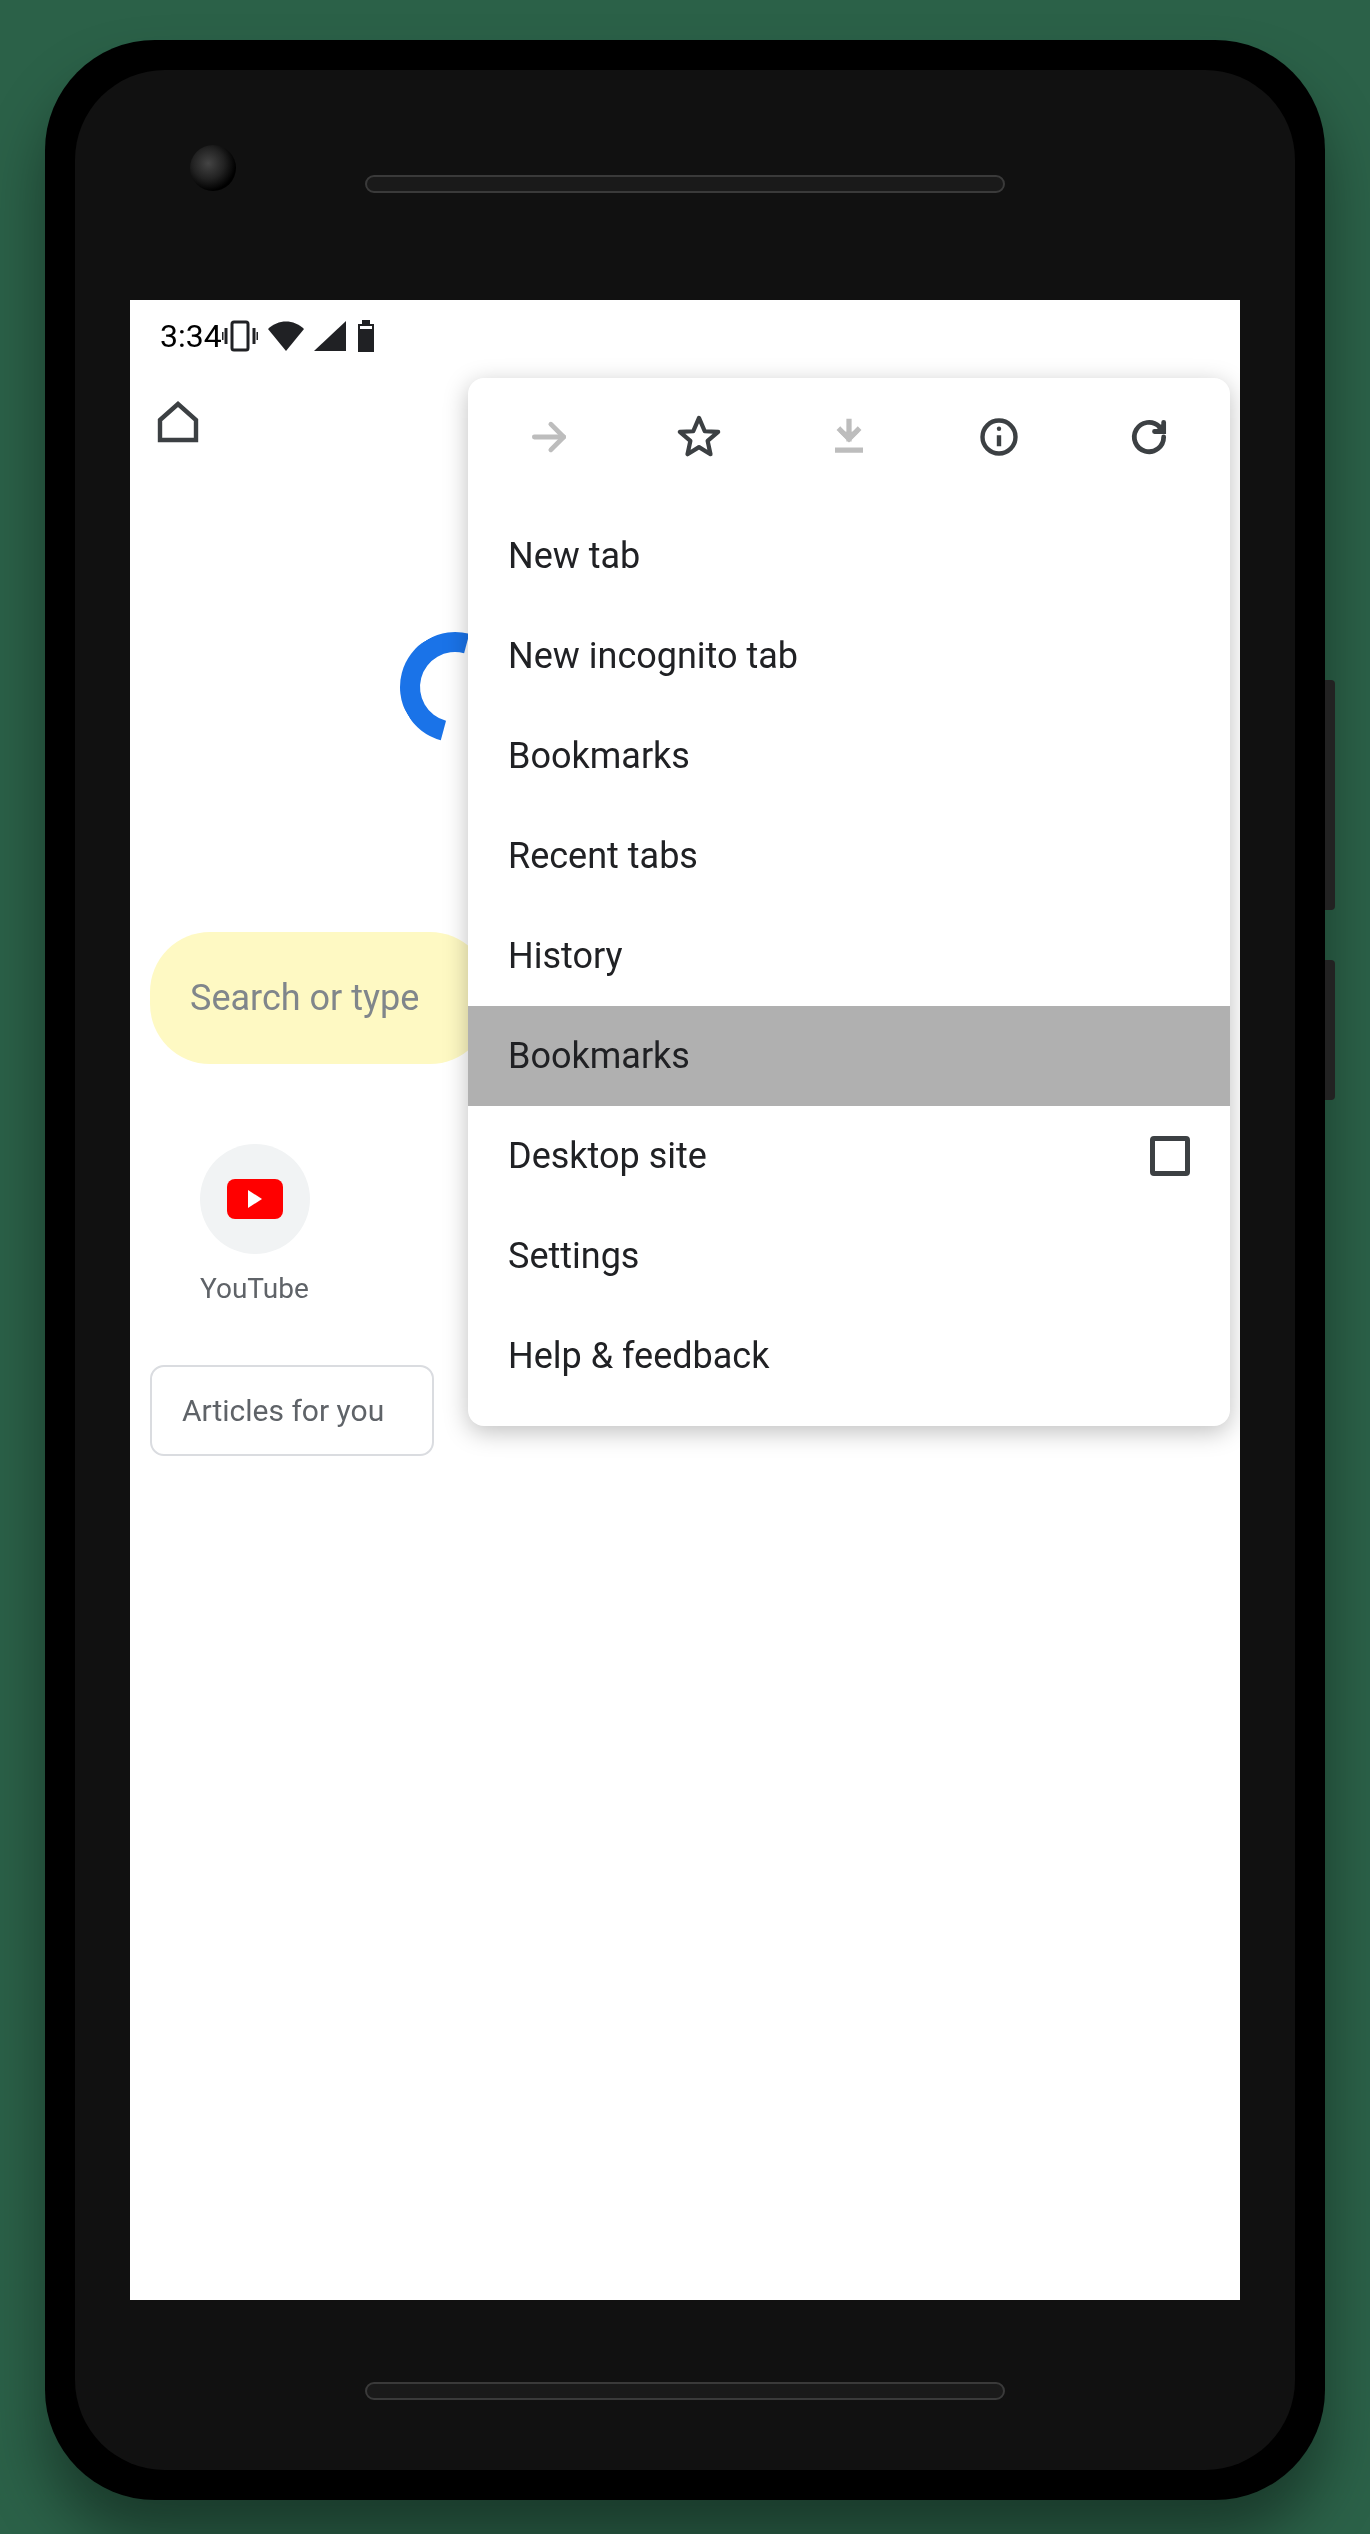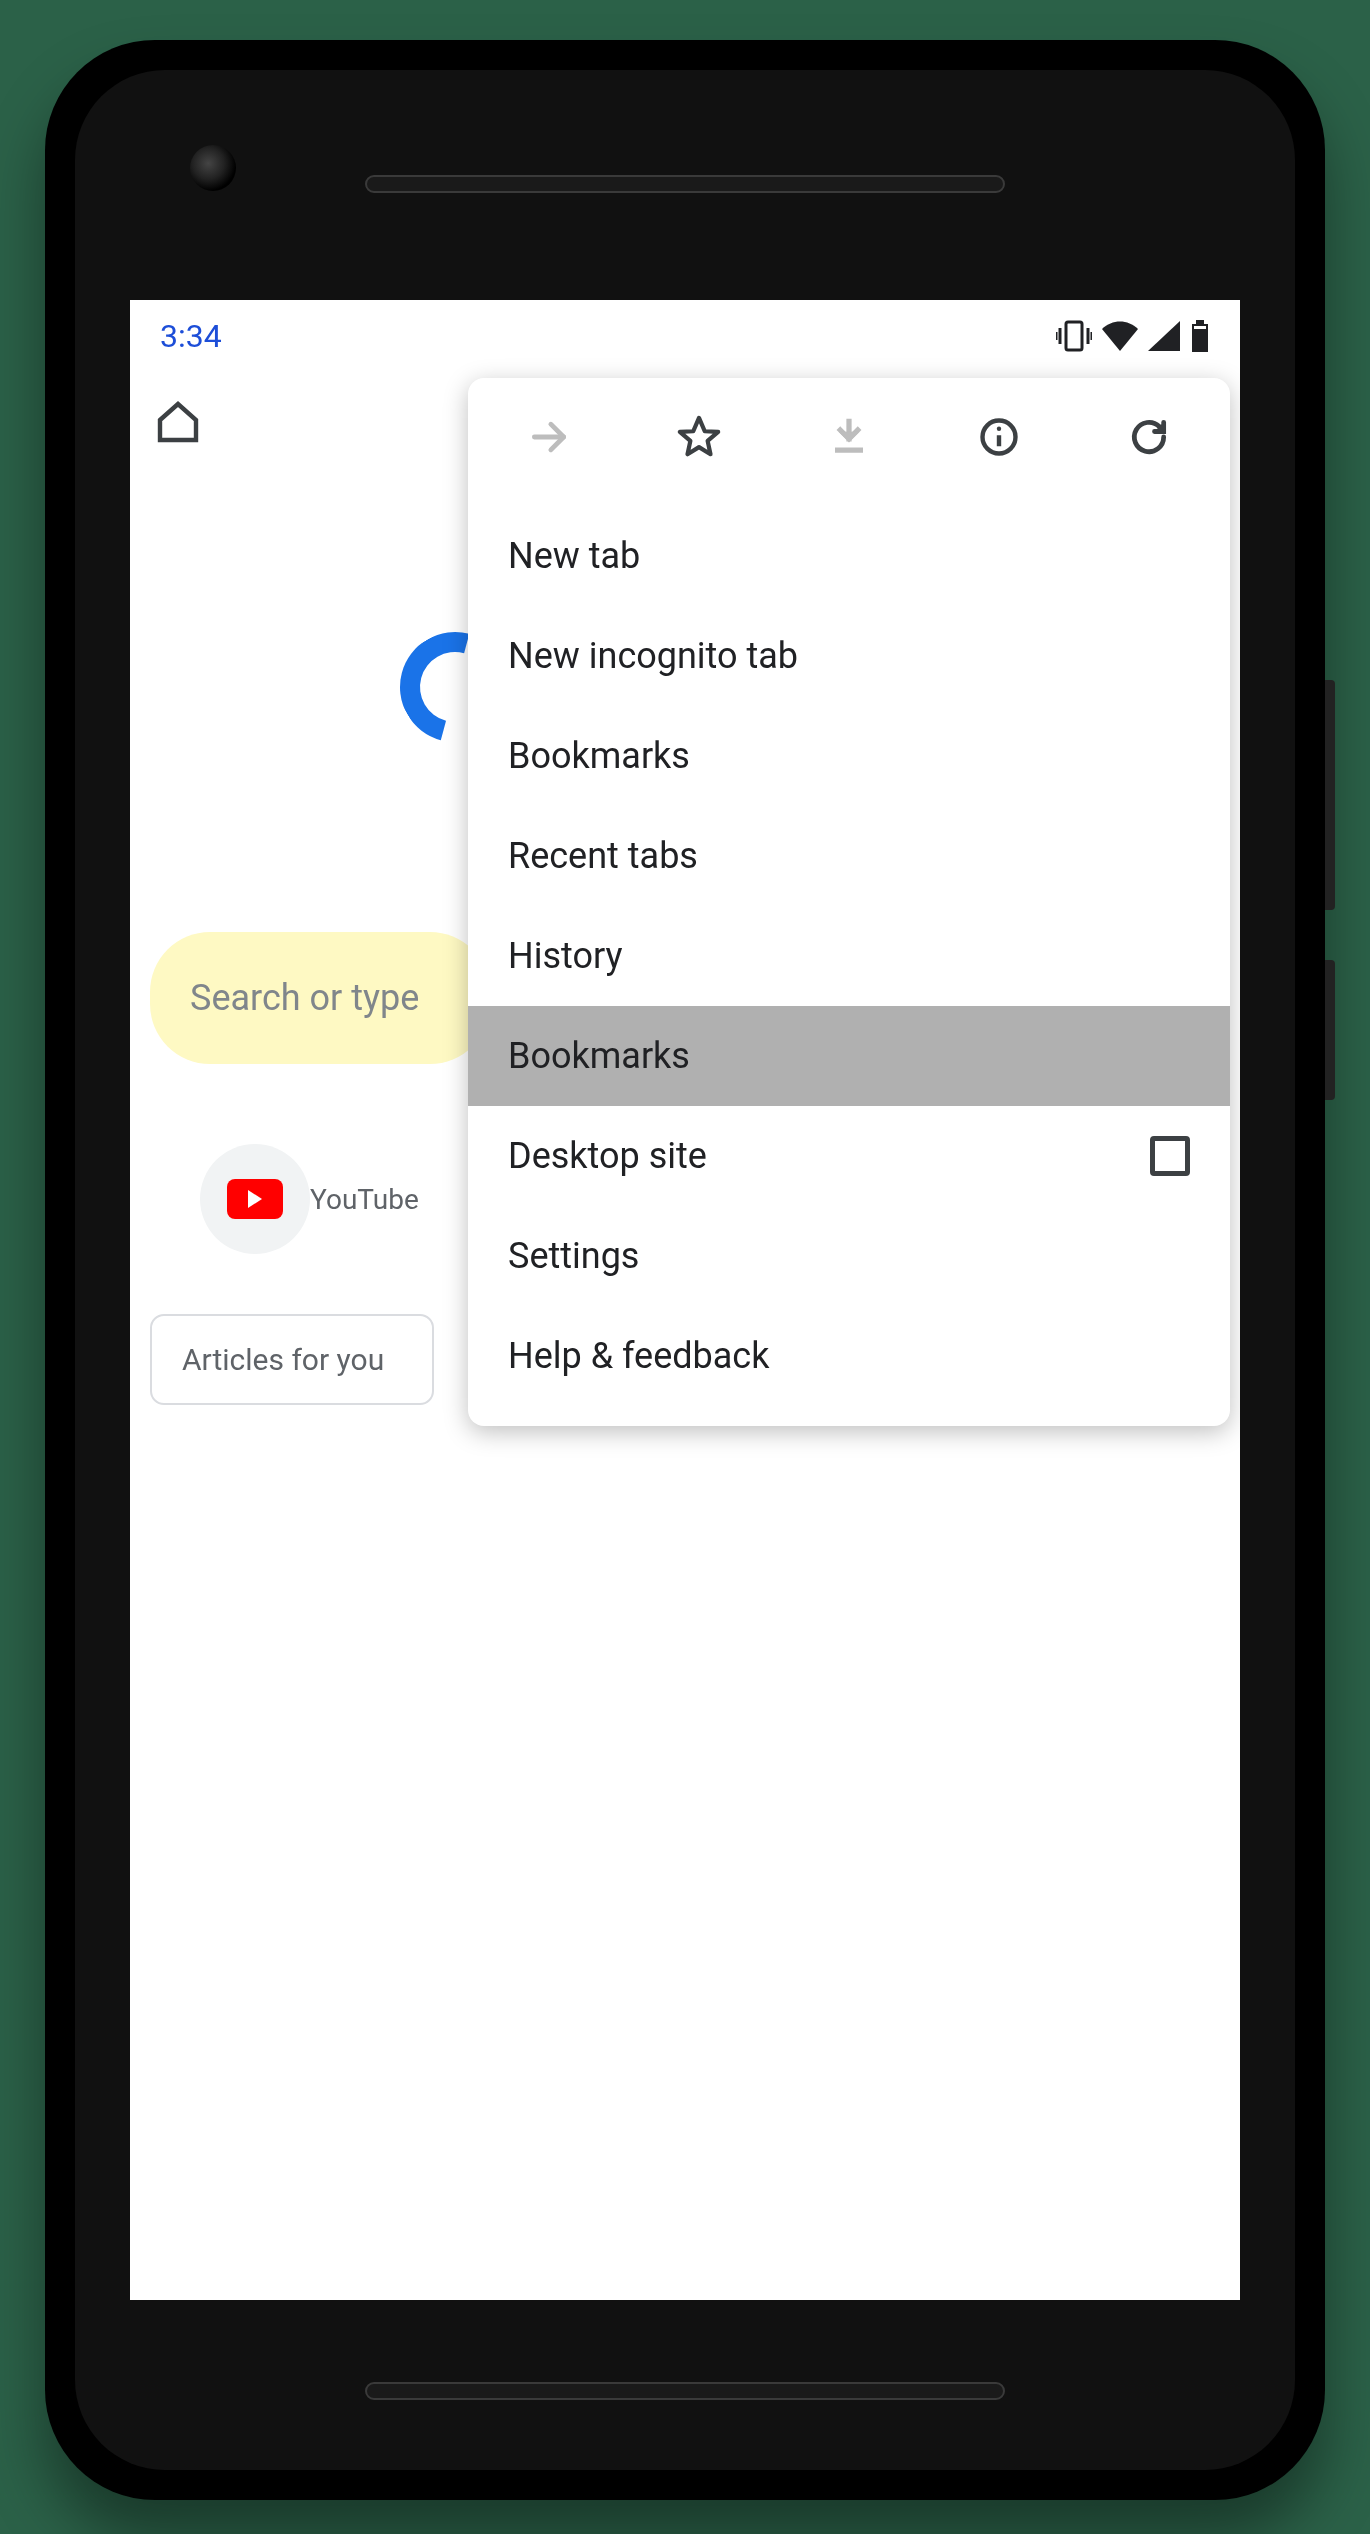--- a/index.html
+++ b/index.html
@@ -79,25 +79,24 @@
     left: 55px;
     right: 55px;
     bottom: 170px;
     background: #fff;
     overflow: hidden;
   }
   
   .statusbar {
     display: flex;
     align-items: center;
-    justify-content: space-between;
     height: 72px;
     padding: 0 30px;
     font-size: 32px;
-    color: #1d4ed8;
+    color: #000000;
   }
   .status-icons { display: flex; align-items: center; gap: 10px; }
   .status-icons svg { display: block; }
   
   .toolbar {
     display: flex;
     align-items: center;
     height: 100px;
     padding: 0 20px;
   }
@@ -128,21 +127,21 @@
     font-size: 36px;
     color: #80868b;
     width: 340px;
   }
   .tile-row {
     margin-top: 80px;
     display: flex;
     gap: 100px;
     padding-left: 50px;
   }
-  .tile { display:flex; flex-direction:row; align-items:center; }
+  .tile { display:flex; flex-direction:column; align-items:flex-start; gap:18px; }
   .tile-icon {
     width: 110px; height: 110px; border-radius: 55px;
     background: #f1f3f4; display:flex; align-items:center; justify-content:center;
   }
   .yt {
     width: 56px; height: 40px; background:#ff0000; border-radius:8px;
     display:flex; align-items:center; justify-content:center;
   }
   .yt::after {
     content:""; border-left:14px solid #fff; border-top:9px solid transparent; border-bottom:9px solid transparent;

